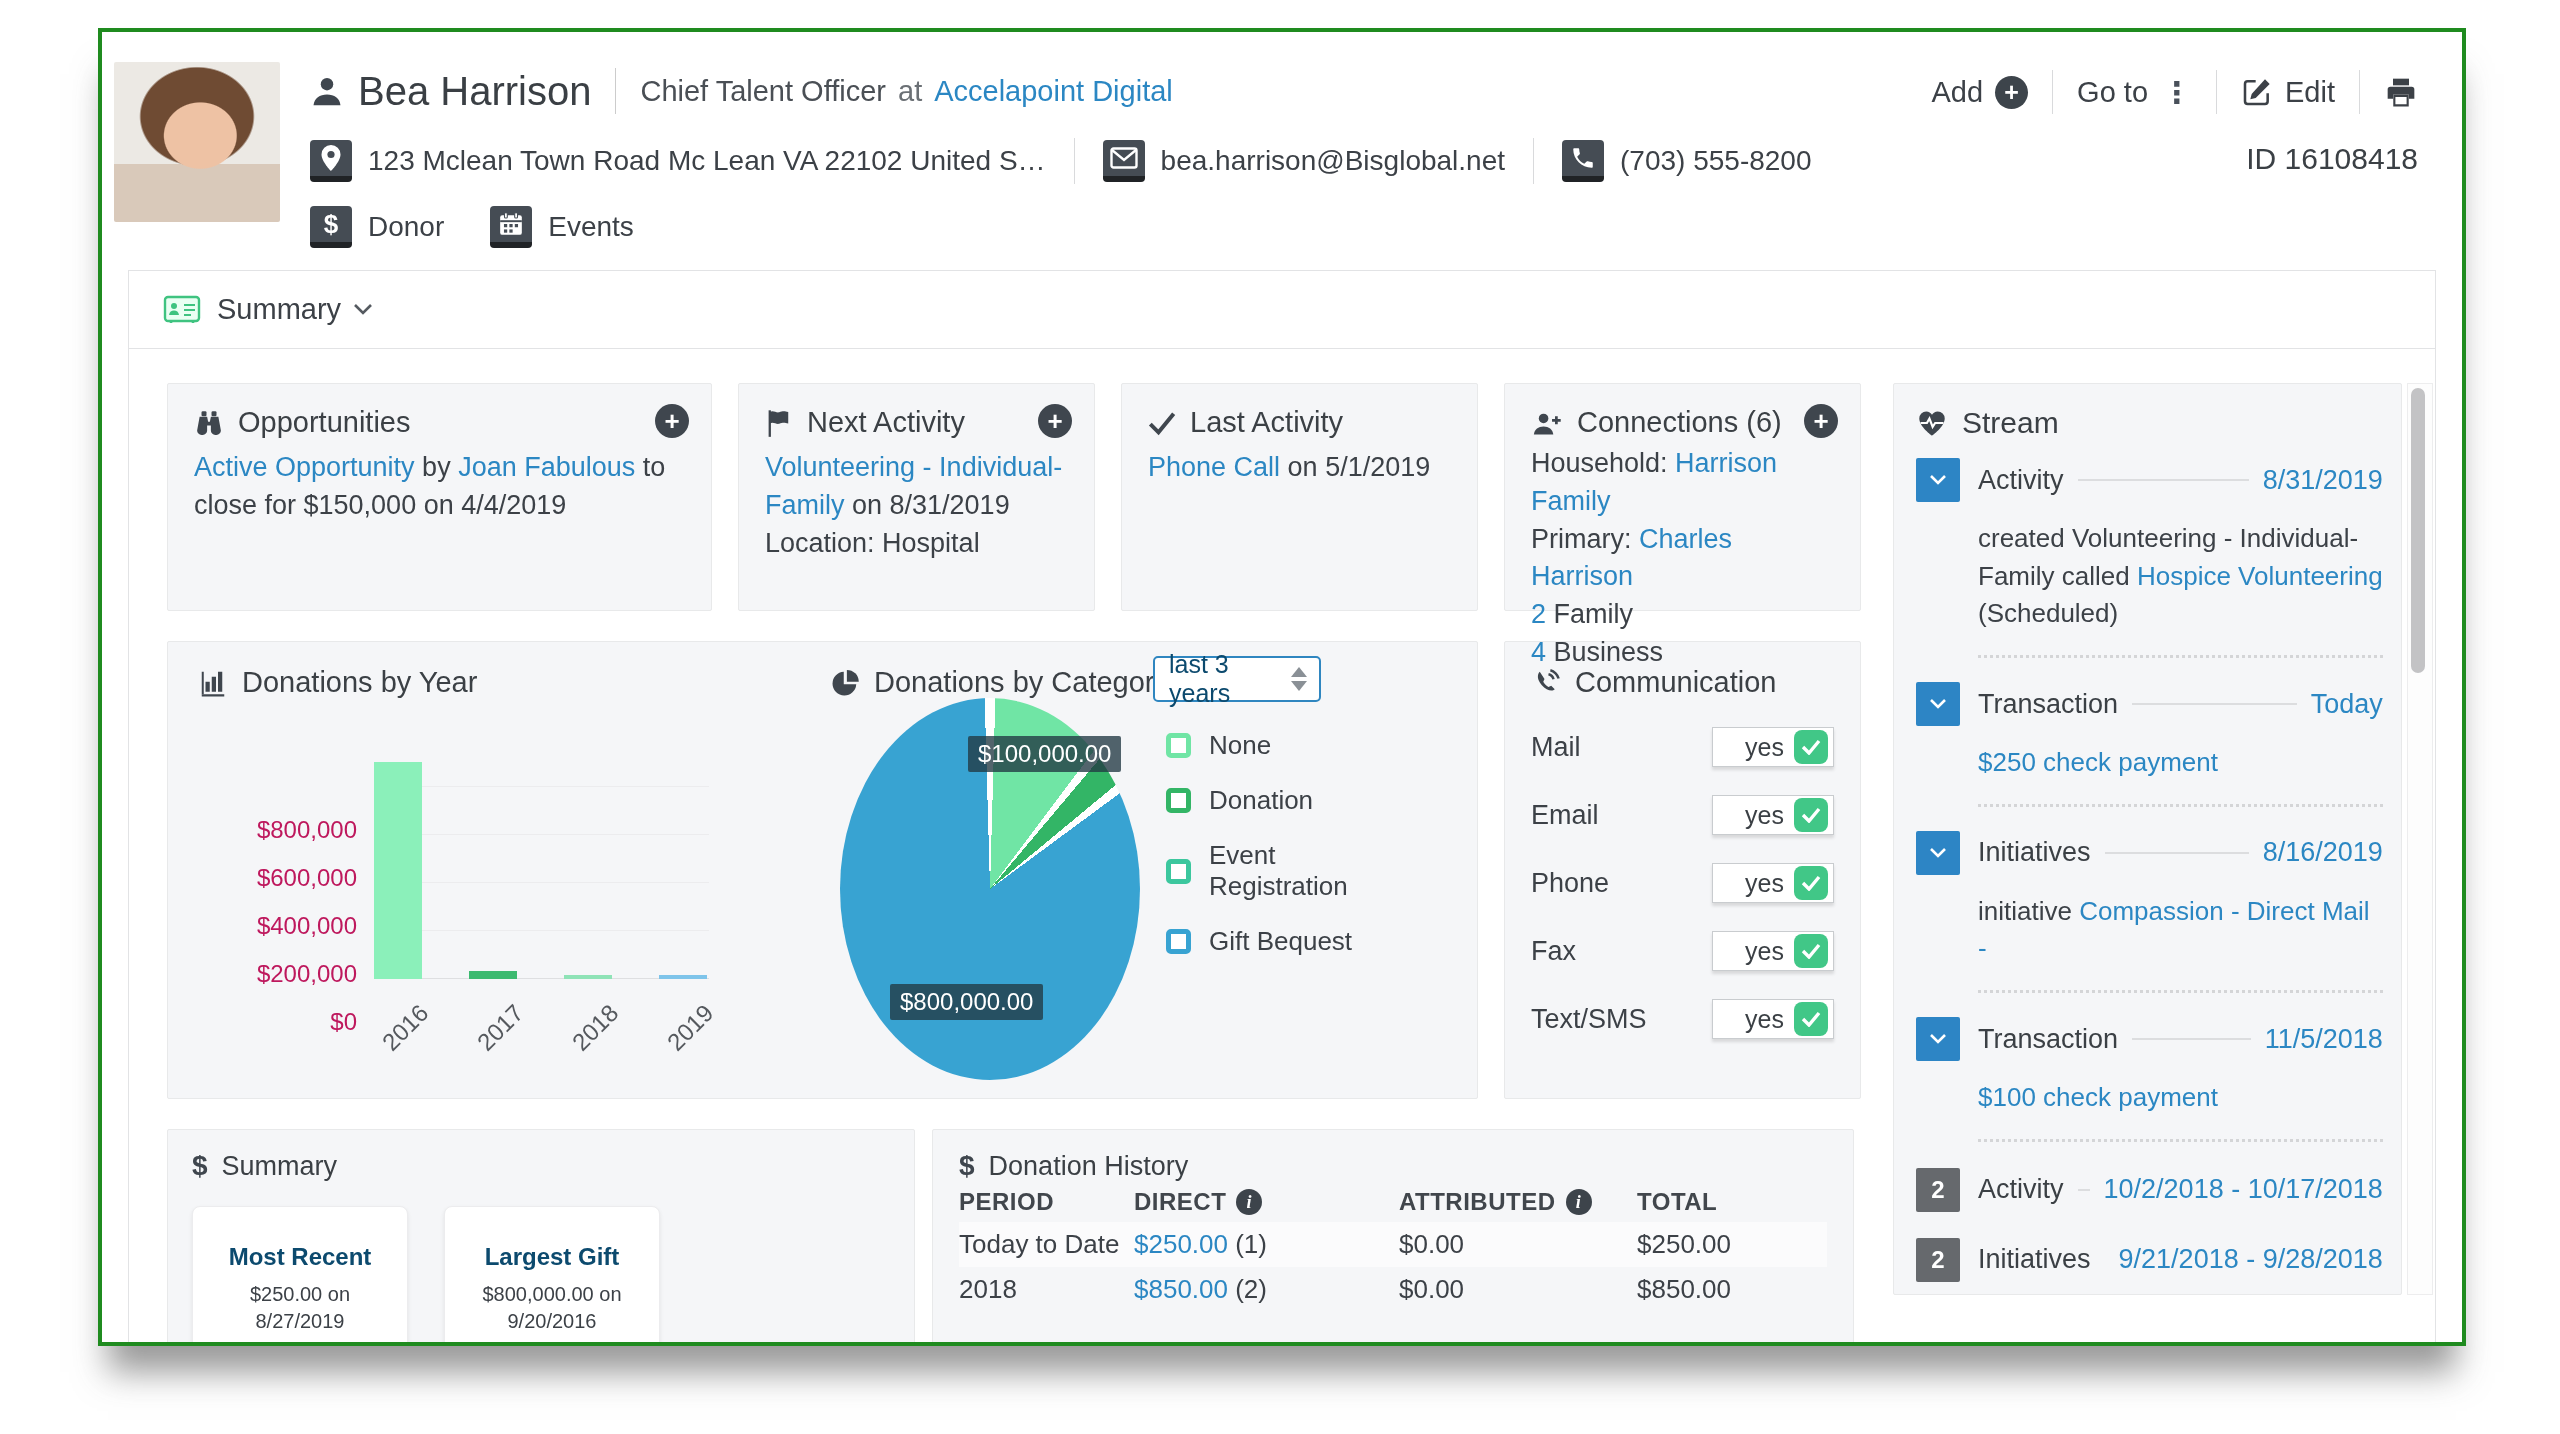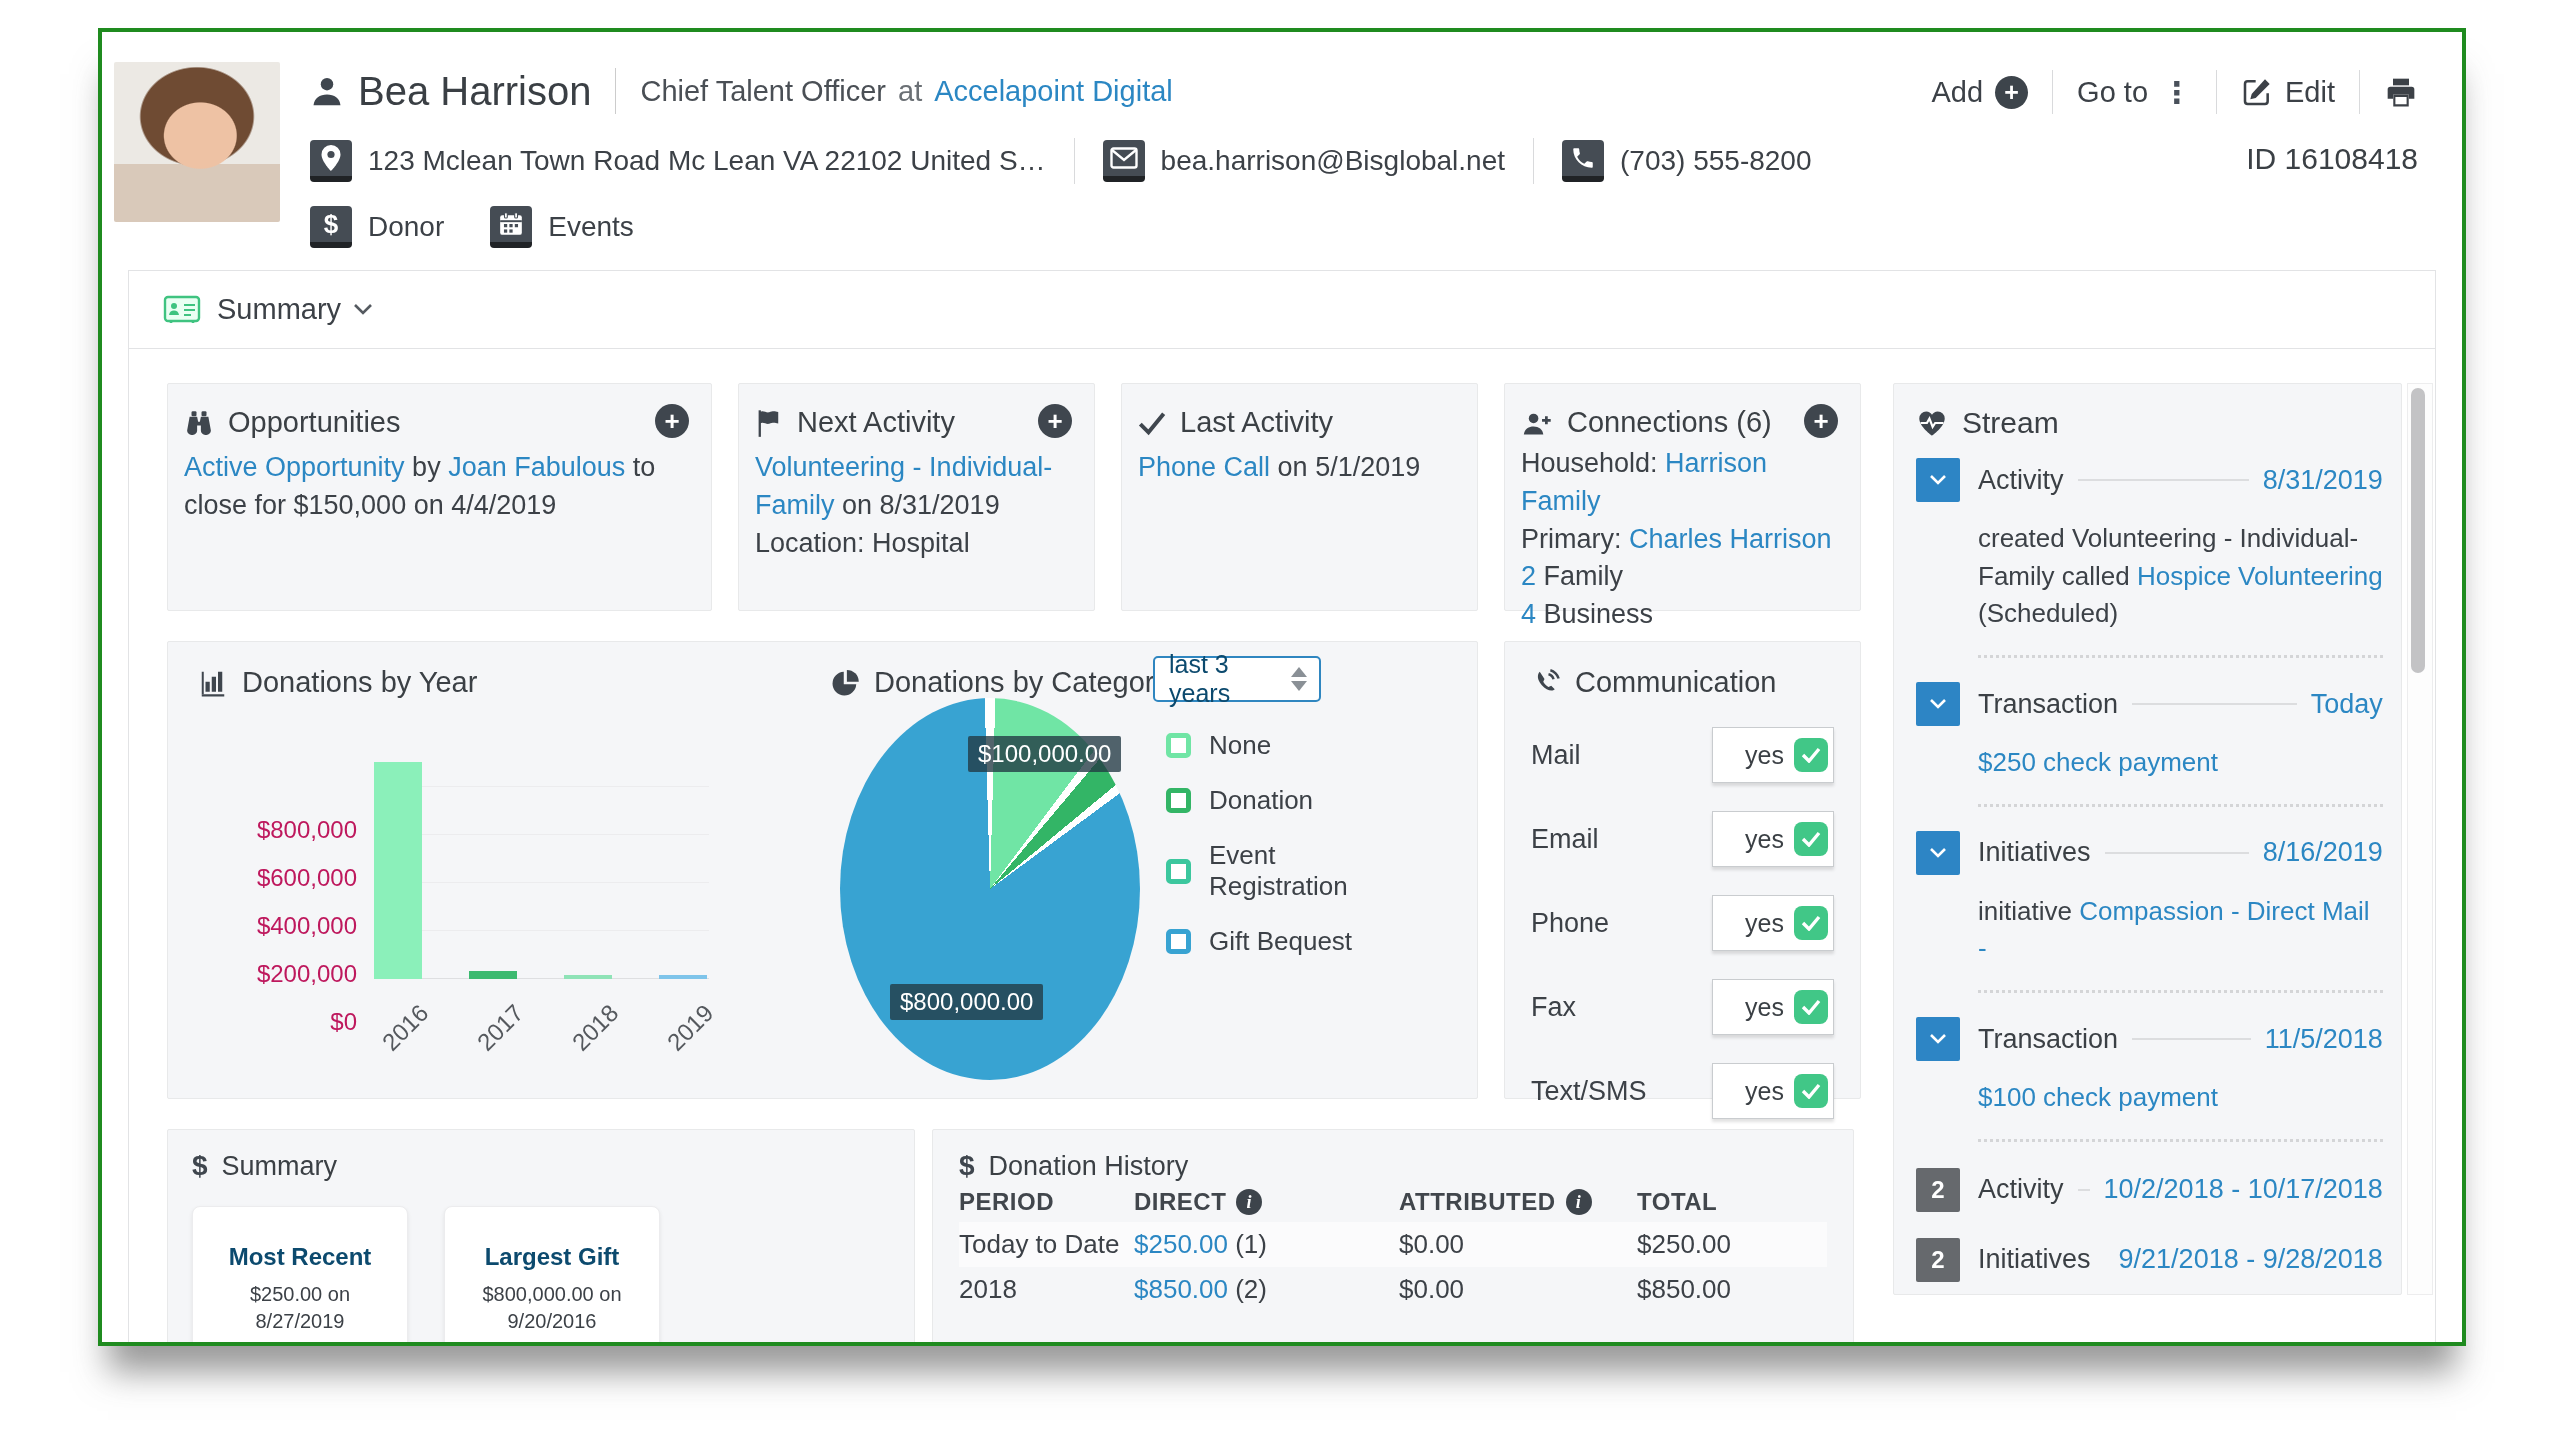--- a/index.html
+++ b/index.html
@@ -39,21 +39,21 @@
   .id-label{font-size:30px;color:#3b4045;margin-top:26px;}
   .a-sep{width:1px;height:44px;background:#d9dadc;margin:0 24px;}
   
   .wrapper{margin:22px 26px 0 26px;border:1px solid #e2e3e5;border-bottom:none;}
   .tabbar{display:flex;align-items:center;padding:22px 34px;border-bottom:1px solid #e2e3e5;background:#fff;}
   .tab-label{font-size:29px;color:#3c4147;margin:0 12px 0 16px;}
   
   .content{display:flex;padding:34px 28px 0 38px;background:#fff;}
   .grid{display:grid;grid-template-columns:545px 357px 357px 357px;column-gap:26px;row-gap:30px;width:1688px;flex:none;}
   .card{background:#f5f6f8;border:1px solid #e8e9ea;border-radius:2px;box-sizing:border-box;}
-  .card-pad{padding:22px 16px;}
+  .card-pad{padding:22px 26px;}
   .card-title{display:flex;align-items:center;font-size:29px;color:#3b4045;}
   .card-title .t-text{margin-left:14px;}
   .mini-card{height:228px;position:relative;}
   .card-plus{position:absolute;top:20px;right:22px;width:34px;height:34px;border-radius:50%;
              background:#3f464e;color:#fff;display:flex;align-items:center;justify-content:center;
              font-size:26px;font-weight:bold;cursor:pointer;line-height:1;}
   .card-body{font-size:27px;line-height:1.4;margin-top:10px;color:#3c4147;}
   
   .charts-card{grid-column:1/4;height:458px;position:relative;}
   .chart-h{position:absolute;display:flex;align-items:center;font-size:29px;color:#3b4045;}
@@ -76,21 +76,21 @@
   .tri-up{width:0;height:0;border-left:8px solid transparent;border-right:8px solid transparent;border-bottom:10px solid #8a9096;}
   .tri-dn{width:0;height:0;border-left:8px solid transparent;border-right:8px solid transparent;border-top:10px solid #8a9096;}
   .legend{position:absolute;left:998px;top:88px;width:220px;}
   .leg-item{display:flex;align-items:center;margin-bottom:24px;font-size:26px;color:#3c4147;}
   .leg-marker{width:15px;height:15px;border-radius:5px;border:5px solid #999;background:#fff;
               margin-right:18px;flex:none;}
   
   .comm-card{height:458px;padding:24px 26px;}
   .c-row{display:flex;align-items:center;justify-content:space-between;margin-top:28px;}
   .c-label{font-size:27px;color:#3c4147;}
-  .toggle{width:122px;height:56px;background:#fff;border:1px solid #c9cccf;border-radius:0;
+  .toggle{width:122px;height:40px;background:#fff;border:1px solid #c9cccf;border-radius:0;
           box-shadow:0 3px 3px rgba(0,0,0,.12);display:flex;align-items:center;justify-content:flex-end;
           padding:0 5px;box-sizing:border-box;cursor:pointer;}
   .t-yes{font-size:25px;color:#3b4045;margin-right:10px;}
   .t-check{width:34px;height:34px;border-radius:8px;background:#41c787;display:flex;align-items:center;justify-content:center;}
   
   .row3{grid-column:1/5;display:flex;gap:17px;}
   .sum-card{width:748px;height:230px;padding:20px 24px;}
   .tiles{display:flex;gap:36px;margin-top:24px;}
   .tile{width:216px;height:160px;background:#fff;border:1px solid #ececee;border-radius:8px;
         box-shadow:0 2px 4px rgba(0,0,0,.08);text-align:center;box-sizing:border-box;padding:36px 10px 0 10px;}

